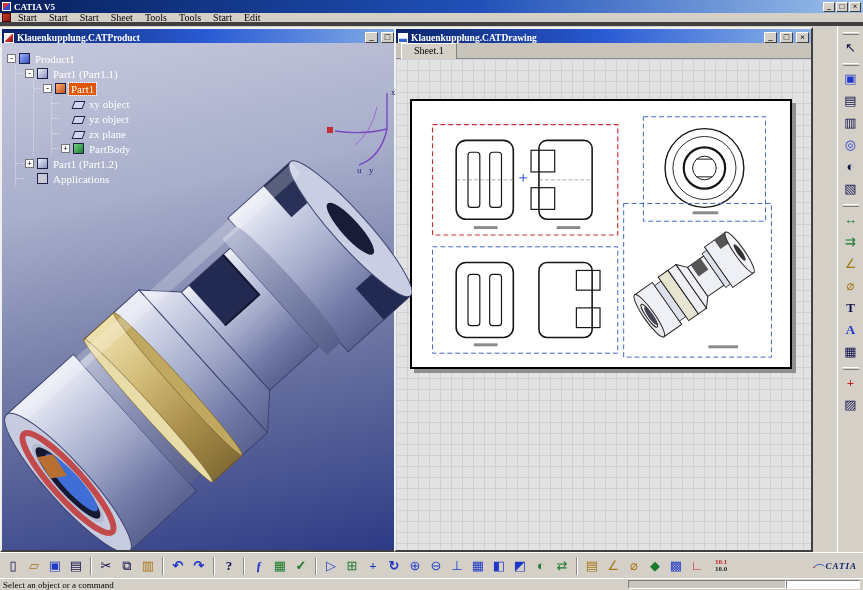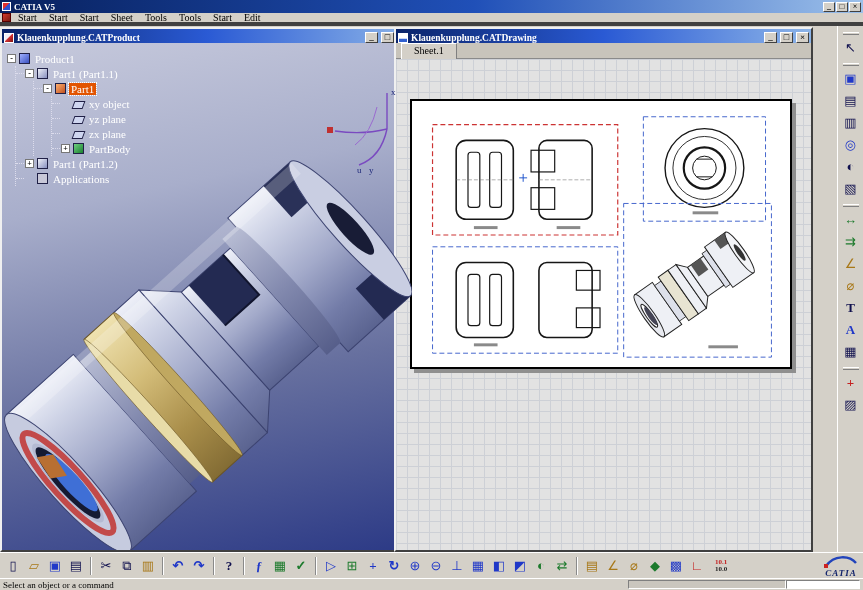--- a/index.html
+++ b/index.html
@@ -63,21 +63,21 @@
 .grip{width:16px;height:3px;border-top:1px solid #fff;border-bottom:1px solid #808080;margin:3px 0;flex:none}
 .tbi{width:20px;height:20px;display:flex;align-items:center;justify-content:center;font-size:13px;color:#10104e;flex:none;cursor:default}
 .rtb .tbi{margin-bottom:2px}
 
 
 .btb{position:absolute;left:0;top:552px;width:863px;height:26px;background:#d4d0c8;border-top:1px solid #fff;display:flex;align-items:center;padding-left:3px;gap:1px}
 .sep{width:2px;height:18px;border-left:1px solid #8a8a8a;border-right:1px solid #fff;margin:0 3px;flex:none}
 .cb{color:#2038c8}.cg{color:#1c7a2c}.cy{color:#a87818}.cr{color:#c42020}.bold{font-weight:bold}
 .prec{flex-direction:column;width:26px;font-size:7px;line-height:7px;color:#c41e1e;font-weight:bold}
 .prec .l2{color:#222}
-.logo{margin-left:auto;margin-right:0;display:flex;flex-direction:column;align-items:center;width:44px}
+.logo{margin-left:auto;margin-right:6px;display:flex;align-items:center;width:44px}
 .logotext{font-size:9px;font-weight:bold;font-style:italic;color:#13246b;letter-spacing:1px;line-height:8px}
 
 
 .statusbar{position:absolute;left:0;top:578px;width:863px;height:12px;background:#d4d0c8;border-top:1px solid #fff;display:flex;align-items:center;font-size:9px;padding:0 3px;}
 .sfield{height:9px;border:1px solid;border-color:#808080 #fff #fff #808080;background:#cac6be}
 .sf1{margin-left:auto;width:158px}
 .sf2{width:74px;background:#fff}
 </style>
 </head>
 <body>
@@ -197,21 +197,21 @@
             </div>
             <div class="tkids">
               <div class="titem">
                 <span class="exps"></span>
                   <span class="ii plane"></span>
                 <span class="lab">xy object</span>
               </div>
               <div class="titem">
                 <span class="exps"></span>
                   <span class="ii plane"></span>
-                <span class="lab">yz plane</span>
+                <span class="lab">yz object</span>
               </div>
               <div class="titem">
                 <span class="exps"></span>
                   <span class="ii plane"></span>
                 <span class="lab">zx plane</span>
               </div>
               <div class="titem">
                 <span class="exp">+</span>
                 <span class="ii body"></span>
                 <span class="lab">PartBody</span>

